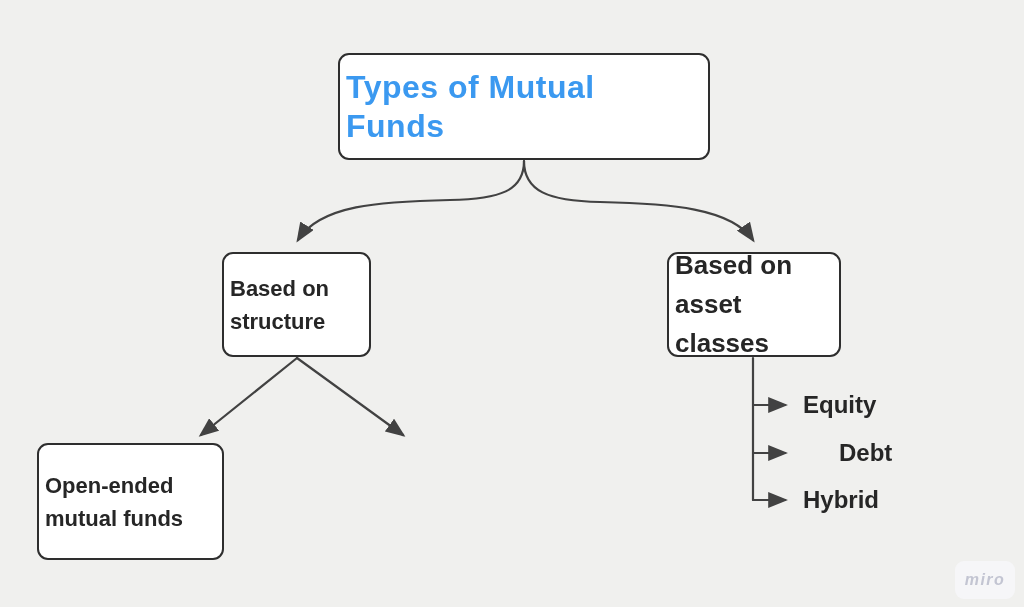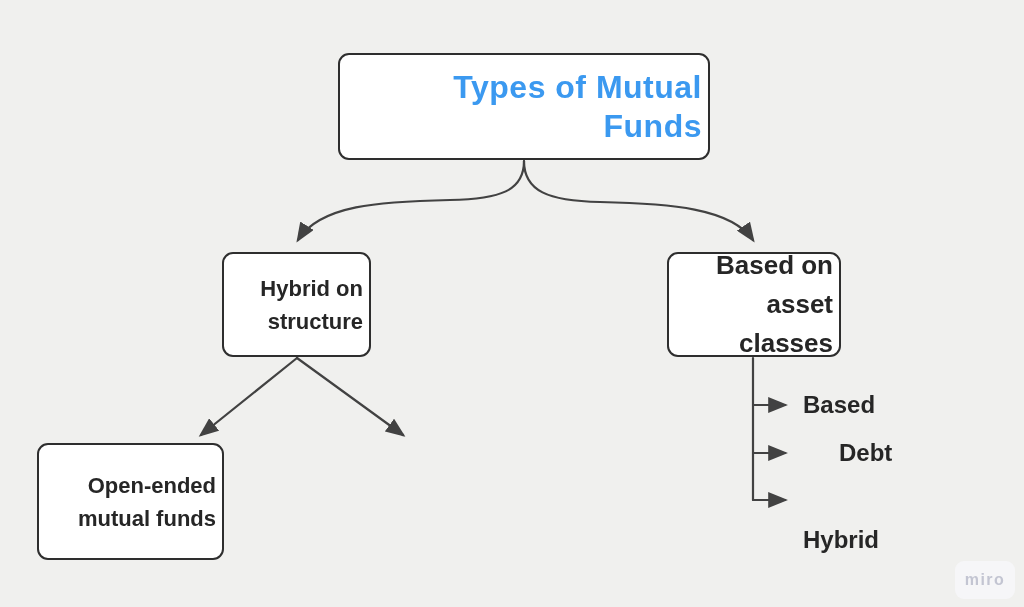--- a/index.html
+++ b/index.html
@@ -21,21 +21,21 @@
   }
   .node {
     position: absolute;
     box-sizing: border-box;
     background: #ffffff;
     border: 2.5px solid #2e2e2e;
     border-radius: 11px;
     display: flex;
     align-items: center;
     justify-content: center;
-    text-align: right;
+    text-align: left;
     font-weight: 700;
     color: #262626;
     line-height: 1.5;
     padding: 4px 6px;
   }
   .node-title {
     left: 338px; top: 53px; width: 372px; height: 107px;
     font-size: 32px;
     letter-spacing: 0.5px;
     color: #3b99f0;
@@ -49,35 +49,36 @@
     position: absolute;
     left: 803px;
     transform: translateY(-50%);
     font-size: 24px;
     font-weight: 700;
     color: #262626;
     white-space: nowrap;
   }
   .leaf-equity { top: 405px; }
   .leaf-debt   { top: 453px; margin-left: 36px; }
-  .leaf-hybrid { top: 500px; margin-top: 40px; }
+  .leaf-hybrid { top: 500px; }
   .watermark {
     position: absolute;
     left: 955px; top: 561px;
     width: 60px; height: 38px;
     background: #f6f6f8;
     border-radius: 9px;
     display: flex;
     align-items: center;
     justify-content: center;
     font-size: 16px;
     font-weight: 600;
     letter-spacing: 1.5px;
     color: #c3c5d2;
     cursor: pointer;
+    font-style: italic;
   }
 </style>
 </head>
 <body>
 
 <div id="canvas">
 
   <svg id="connectors" viewBox="0 0 1024 607" xmlns="http://www.w3.org/2000/svg">
     <defs>
       <marker id="arrow" viewBox="0 0 10 8" refX="8.5" refY="4" markerWidth="9" markerHeight="7.2" orient="auto-start-reverse">
@@ -100,33 +101,33 @@
       <path d="M753,453 L785,453" marker-end="url(#arrow)"></path>
       <path d="M753,500 L785,500" marker-end="url(#arrow)"></path>
     </g>
   </svg>
 
   <div class="node node-title">
     <span>Types of Mutual Funds</span>
   </div>
 
   <div class="node node-structure">
-    <span>Hybrid on structure</span>
+    <span>Based on structure</span>
   </div>
 
   <div class="node node-asset-classes">
     <span>Based on asset classes</span>
   </div>
 
   <div class="node node-open-ended">
     <span>Open-ended mutual funds</span>
   </div>
 
 
-  <div class="leaf-label leaf-equity">Based</div>
+  <div class="leaf-label leaf-equity">Equity</div>
 
   <div class="leaf-label leaf-debt">Debt</div>
 
   <div class="leaf-label leaf-hybrid">Hybrid</div>
 
   <div class="watermark">miro</div>
 
 </div>
 
 </body></html>

